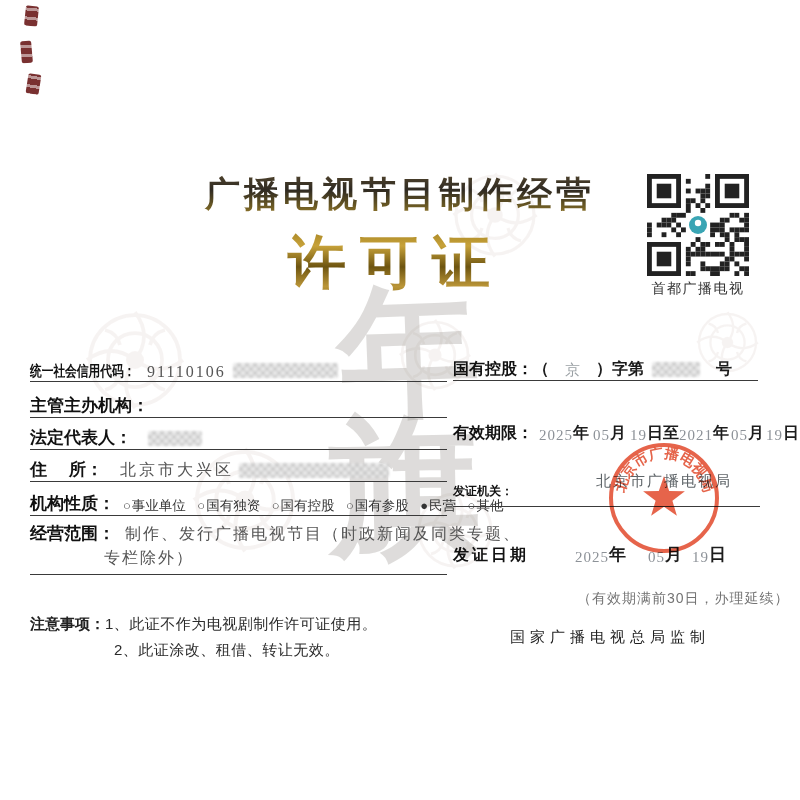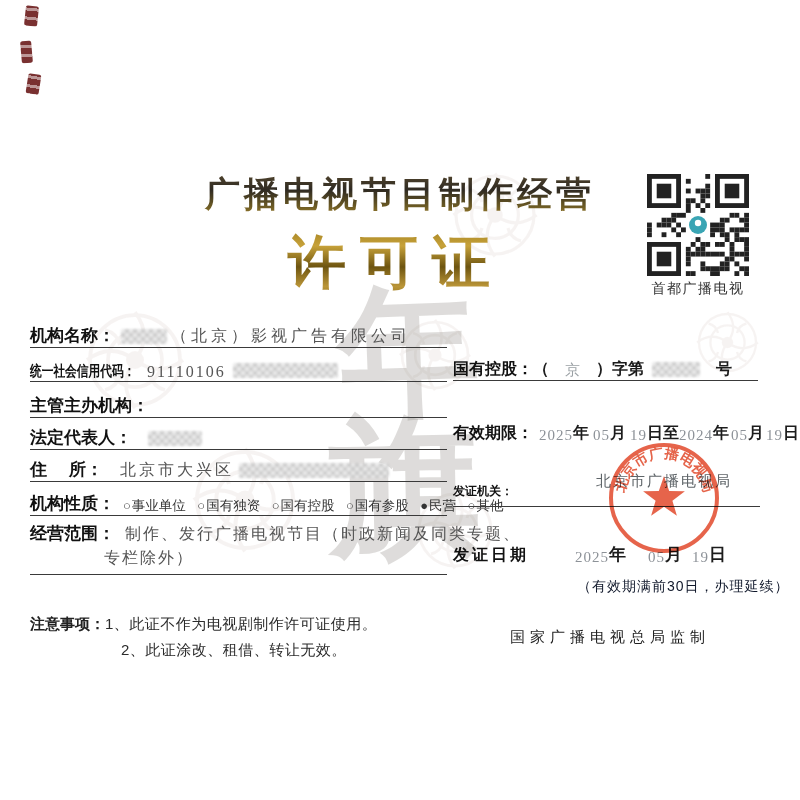--- a/index.html
+++ b/index.html
@@ -53,23 +53,23 @@
   .num{font-family:"Liberation Serif",serif;color:var(--faint-gray);font-size:15px;letter-spacing:1px;}
   .unit{font-weight:bold;font-size:16px;color:#1c1c1c;}
   .region{color:#9aa0a4;font-family:"Liberation Serif",serif;font-size:15px;}
   .issuer-print{position:absolute;left:596px;top:472px;z-index:1;font-size:15px;
     color:#5f6569;letter-spacing:2px;font-family:"Liberation Sans",sans-serif;}
 
   
   .notes{position:absolute;left:30px;top:615px;z-index:1;font-size:15px;color:#2b2b2b;display:flex;}
   .notes .lbl-n{font-weight:bold;font-size:15px;color:#222;}
   .notes .items div{margin-bottom:7px;letter-spacing:.5px;}
-  .notes .items div:last-child{margin-left:16px;}
-
-  .renewal{position:absolute;left:577px;top:578px;z-index:1;font-size:14px;color:#0f172a;letter-spacing:1px;}
+  .notes .items div:last-child{margin-left:9px;}
+
+  .renewal{position:absolute;left:577px;top:590px;z-index:1;font-size:14px;color:#737373;letter-spacing:1px;}
   .footer{position:absolute;left:0;top:628px;width:100%;z-index:1;text-align:center;
           padding-left:420px;box-sizing:border-box;font-size:15px;letter-spacing:5px;color:#1f1f1f;}
 
   
   .stamp{position:absolute;left:607px;top:441px;width:114px;height:114px;z-index:3;
          mix-blend-mode:multiply;opacity:.9;}
 </style>
 </head>
 <body>
 
@@ -236,25 +236,20 @@
         <rect x="77.71428571428571" y="9.714285714285714" width="14.57142857142857" height="14.57142857142857" fill="#222"></rect>
         <rect x="0" y="68" width="34" height="34" fill="#222"></rect>
         <rect x="4.857142857142857" y="72.85714285714285" width="24.285714285714285" height="24.285714285714285" fill="#fff"></rect>
         <rect x="9.714285714285714" y="77.71428571428571" width="14.57142857142857" height="14.57142857142857" fill="#222"></rect>
         <circle cx="51" cy="51" r="9" fill="#3aa5b4"></circle>
         <circle cx="51" cy="49" r="3.2" fill="#fff"></circle>
       </svg>
   </div>
   <div class="qr-caption">首都广播电视</div>
 
-  <div class="row u" style="left:30px;top:321px;width:417px;height:26px">
-    <span class="lbl">机构名称：</span>
-    <span class="redact" style="width:46px;margin:0 4px 3px 6px"></span>
-    <span class="val" style="letter-spacing:4px">（北京）影视广告有限公司</span>
-  </div>
 
   <div class="row u" style="left:30px;top:358px;width:417px;height:23px">
     <span class="lbl-sm">统一社会信用代码：</span>
     <span class="val" style="margin-left:-18px;letter-spacing:2px">91110106</span>
     <span class="redact" style="width:105px;margin:0 0 3px 7px"></span>
   </div>
 
   <div class="row u" style="left:30px;top:393px;width:417px;height:24px">
     <span class="lbl">主管主办机构：</span>
   </div>
@@ -304,21 +299,21 @@
   </div>
 
   <div class="row" style="left:453px;top:423px">
     <span class="lbl" style="font-size:16px">有效期限：</span>
     <span class="num" style="margin-left:6px">2025</span>
     <span class="unit">年</span>
     <span class="num" style="margin-left:4px">05</span>
     <span class="unit">月</span>
     <span class="num" style="margin-left:4px">19</span>
     <span class="unit">日至</span>
-    <span class="num">2024</span>
+    <span class="num">2021</span>
     <span class="unit">年</span>
     <span class="num" style="margin-left:2px">05</span>
     <span class="unit">月</span>
     <span class="num" style="margin-left:2px">19</span>
     <span class="unit">日</span>
   </div>
 
   <div class="row u" style="left:453px;top:473px;width:307px;height:33px">
     <span class="lbl" style="font-size:12px;margin-bottom:6px">发证机关：</span>
   </div>

